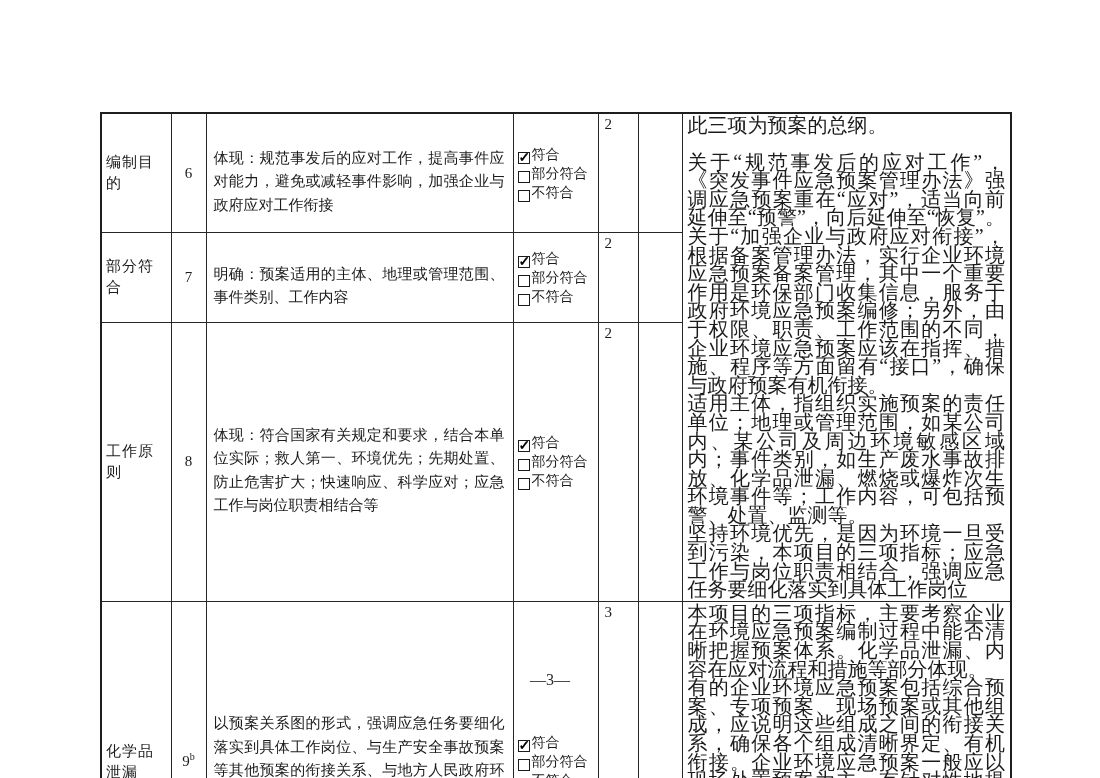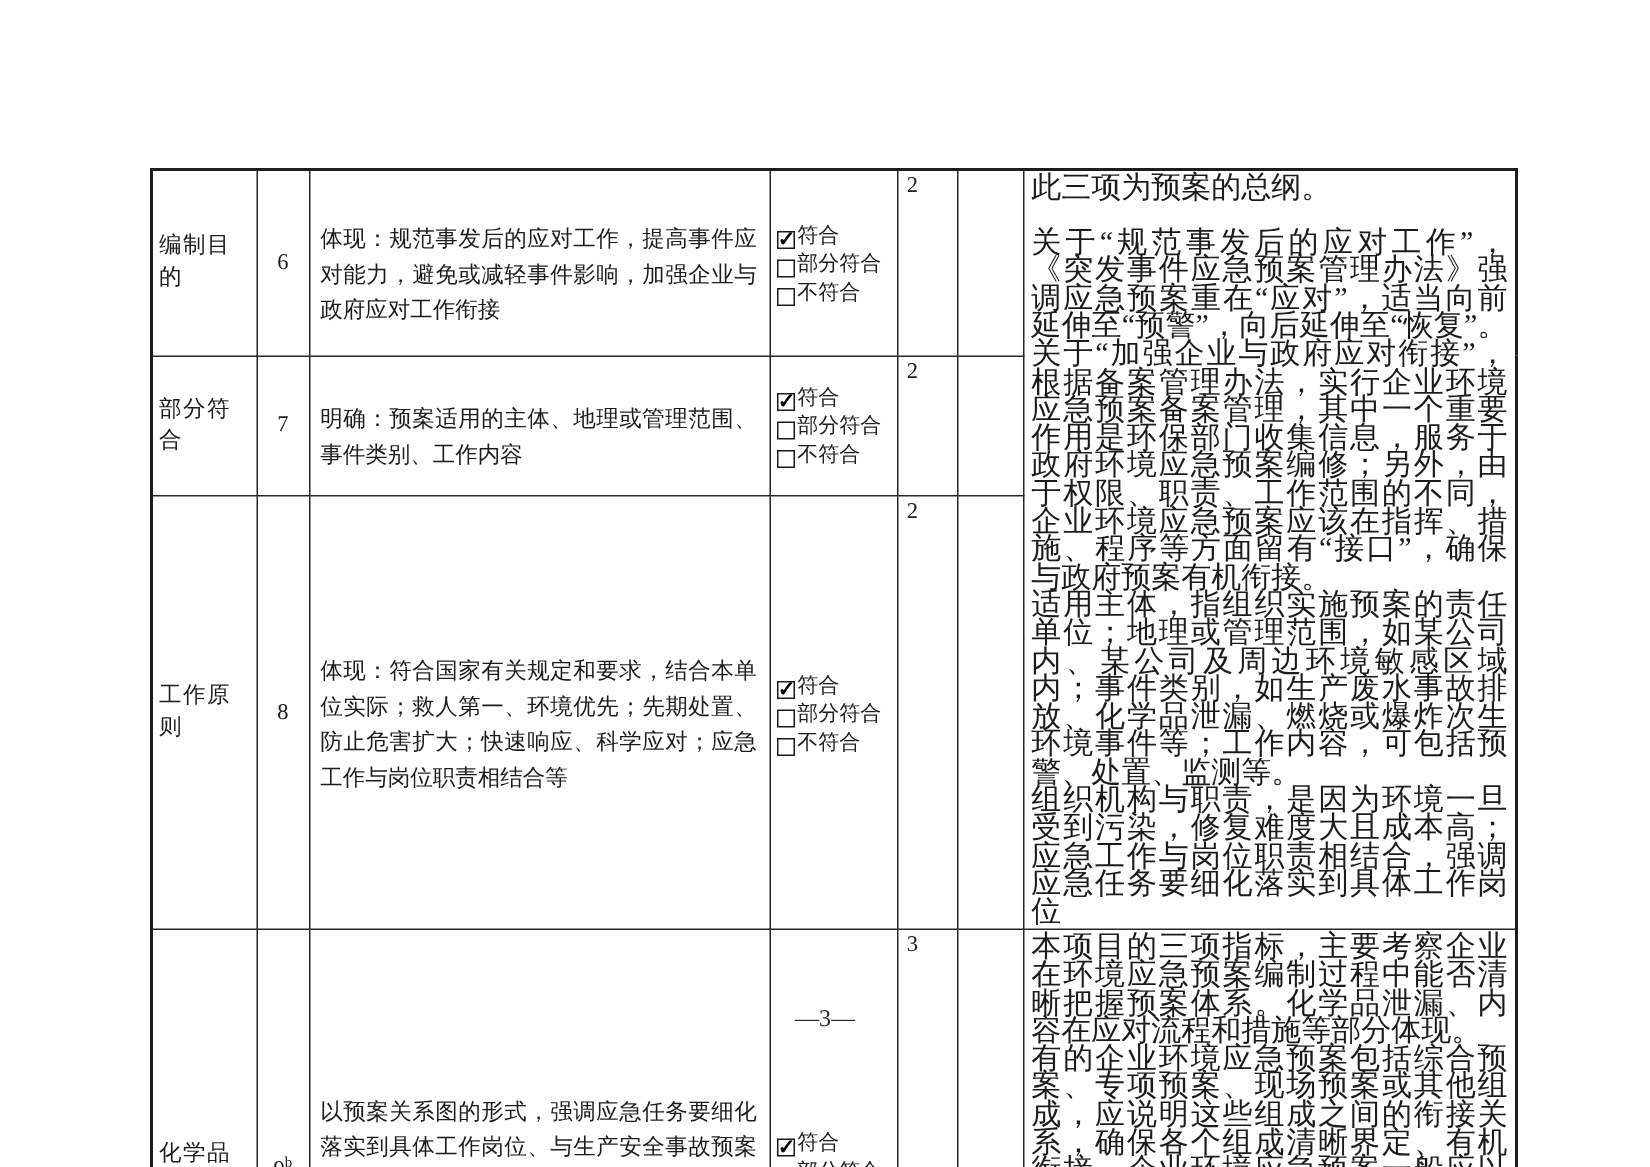--- a/index.html
+++ b/index.html
@@ -100,21 +100,21 @@
             <span class="cb"></span>
             <span class="opt-label">不符合</span>
           </div>
         </td>
         <td class="cell-score">2</td>
         <td class="cell-blank"></td>
         <td class="cell-note" rowspan="3">
           <p class="note-p gap-after">此三项为预案的总纲。</p>
           <p class="note-p">关于“规范事发后的应对工作”，《突发事件应急预案管理办法》强调应急预案重在“应对”，适当向前延伸至“预警”，向后延伸至“恢复”。关于“加强企业与政府应对衔接”，根据备案管理办法，实行企业环境应急预案备案管理，其中一个重要作用是环保部门收集信息，服务于政府环境应急预案编修；另外，由于权限、职责、工作范围的不同，企业环境应急预案应该在指挥、措施、程序等方面留有“接口”，确保与政府预案有机衔接。</p>
           <p class="note-p">适用主体，指组织实施预案的责任单位；地理或管理范围，如某公司内、某公司及周边环境敏感区域内；事件类别，如生产废水事故排放、化学品泄漏、燃烧或爆炸次生环境事件等；工作内容，可包括预警、处置、监测等。</p>
-          <p class="note-p">组织机构与职责，是因为环境一旦受到污染，修复难度大且成本高；应急工作与岗位职责相结合，强调应急任务要细化落实到具体工作岗位</p>
+          <p class="note-p">坚持环境优先，是因为环境一旦受到污染，本项目的三项指标；应急工作与岗位职责相结合，强调应急任务要细化落实到具体工作岗位</p>
         </td>
       </tr>
 
       <tr style="height:57px">
         <td class="cell-name">部分符合</td>
         <td class="cell-num">7</td>
         <td class="cell-desc">明确：预案适用的主体、地理或管理范围、事件类别、工作内容</td>
         <td class="cell-opts">
           <div class="opt">
             <span class="cb checked"></span>

